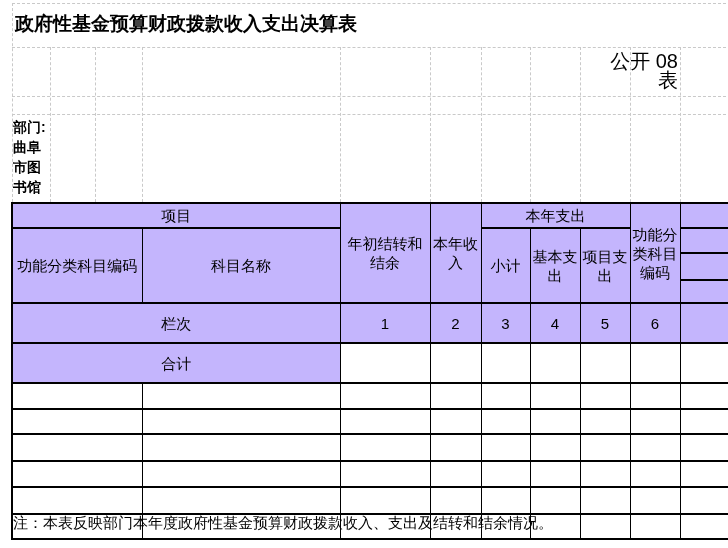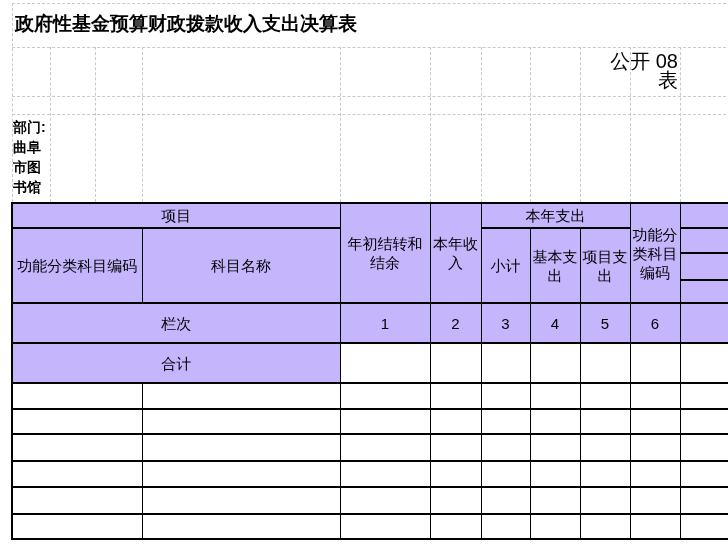--- a/index.html
+++ b/index.html
@@ -178,14 +178,15 @@
           <td class="white"></td>
           <td class="white"></td>
           <td class="white"></td>
           <td class="white"></td>
           <td class="white"></td>
           <td class="white"></td>
     </tr>
   </tbody>
     </table>
 
+  <div class="footnote">注：本表反映部门本年度政府性基金预算财政拨款收入、支出及结转和结余情况。</div>
 
 </div>
 
 </body></html>

